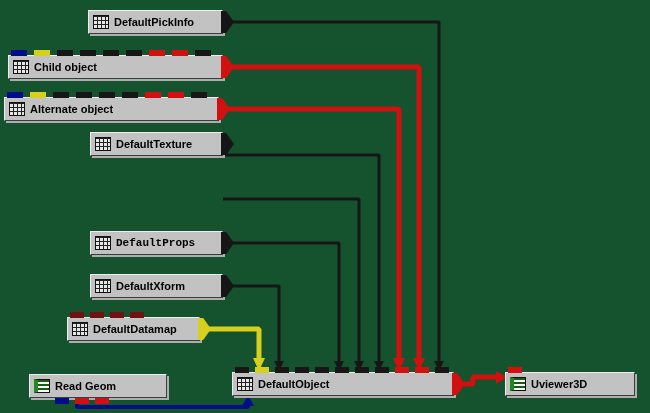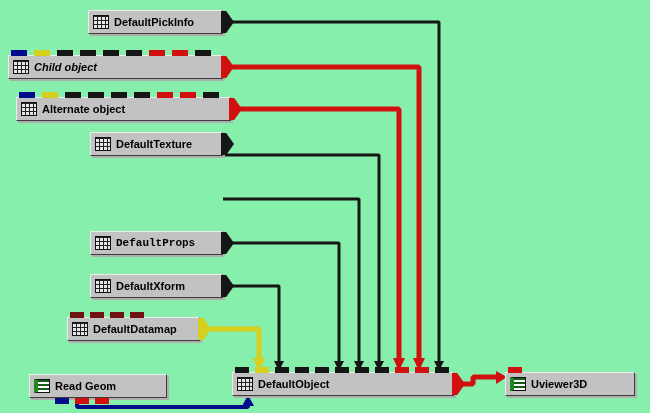--- a/index.html
+++ b/index.html
@@ -1,19 +1,19 @@
 <!DOCTYPE html>
 <html><head>
 <meta charset="utf-8">
 <style>
   * { box-sizing: border-box; }
   html,body { margin:0; padding:0; background:#ffffff; }
   body { font-family:"Liberation Sans", sans-serif; }
 
-  #canvas { position:relative; width:650px; height:413px; background:#86efac; overflow:hidden; }
+  #canvas { position:relative; width:650px; height:413px; background:#14532d; overflow:hidden; }
 
   #wires { position:absolute; left:0; top:0; width:650px; height:413px; z-index:1; }
   .w3  { stroke:#161616; stroke-width:3; fill:none; stroke-linejoin:bevel; }
   .w5r { stroke:#d11010; stroke-width:5; fill:none; stroke-linejoin:bevel; }
   .w5y { stroke:#d6cf1d; stroke-width:5; fill:none; stroke-linejoin:bevel; }
   .w4b { stroke:#000d8a; stroke-width:4; fill:none; stroke-linejoin:bevel; }
   .ab  { fill:#161616; } .ar { fill:#d11010; } .ay { fill:#d6cf1d; } .abl { fill:#000d8a; }
 
   .module { position:absolute; height:24px; background:#c2c2c2; z-index:2;
     display:flex; align-items:center;
@@ -71,38 +71,38 @@
     <polyline class="w5r" points="454,384 473,384 473,377 497,377"></polyline>
     <polygon class="ar" points="496,371 496,384 507,377"></polygon>
   </svg>
 
   <div class="module" style="left:88px; top:10px; width:135px;">
     <span class="micon"></span>
     <span class="mlabel">DefaultPickInfo</span>
     <span class="outtab out-black"></span>
   </div>
 
-  <div class="module" style="left:8px; top:55px; width:215px;font-style:italic;">
+  <div class="module" style="left:8px; top:55px; width:215px;">
     <span class="ports-top ports-wide">
         <span class="port port-blue"></span>
         <span class="port port-yellow"></span>
         <span class="port port-black"></span>
         <span class="port port-black"></span>
         <span class="port port-black"></span>
         <span class="port port-black"></span>
         <span class="port port-red"></span>
         <span class="port port-red"></span>
         <span class="port port-black"></span>
       </span>
     <span class="micon"></span>
     <span class="mlabel">Child object</span>
     <span class="outtab out-red"></span>
   </div>
 
-  <div class="module" style="left:16px; top:97px; width:215px;">
+  <div class="module" style="left:4px; top:97px; width:215px;">
     <span class="ports-top ports-wide">
         <span class="port port-blue"></span>
         <span class="port port-yellow"></span>
         <span class="port port-black"></span>
         <span class="port port-black"></span>
         <span class="port port-black"></span>
         <span class="port port-black"></span>
         <span class="port port-red"></span>
         <span class="port port-red"></span>
         <span class="port port-black"></span>

